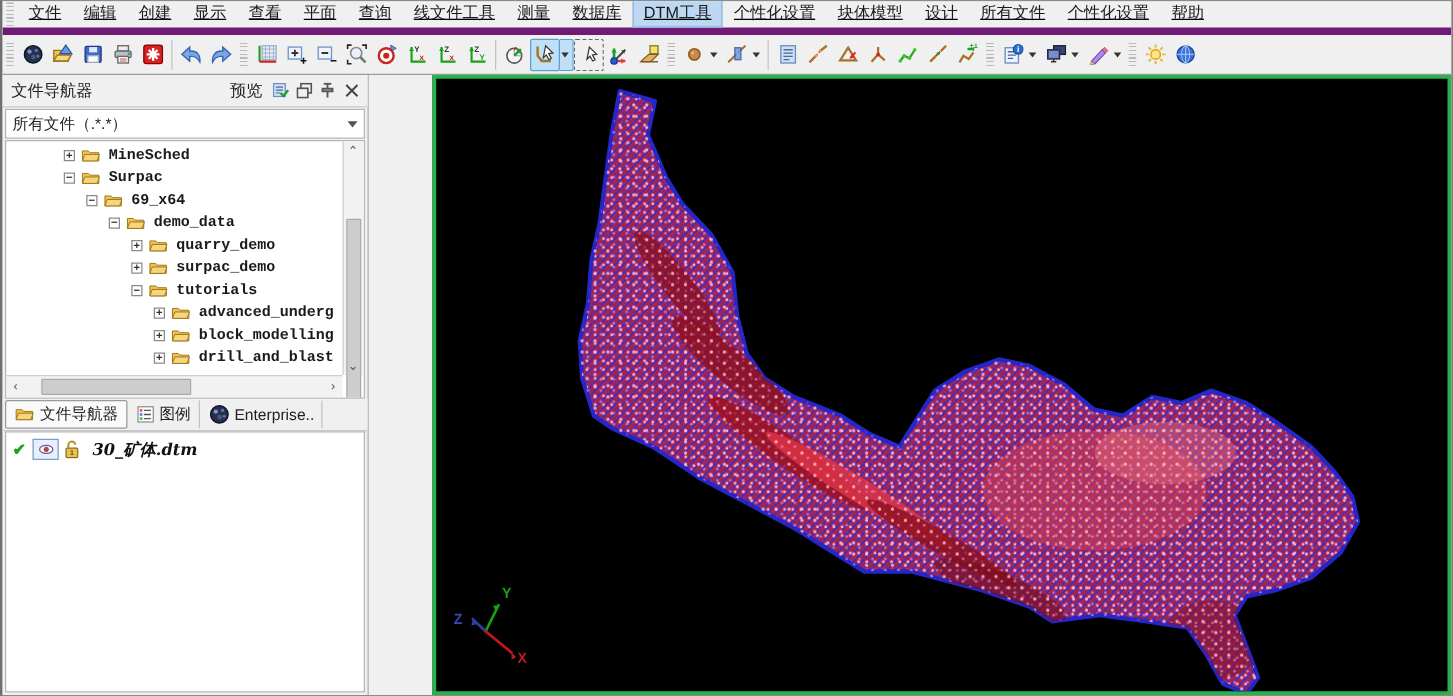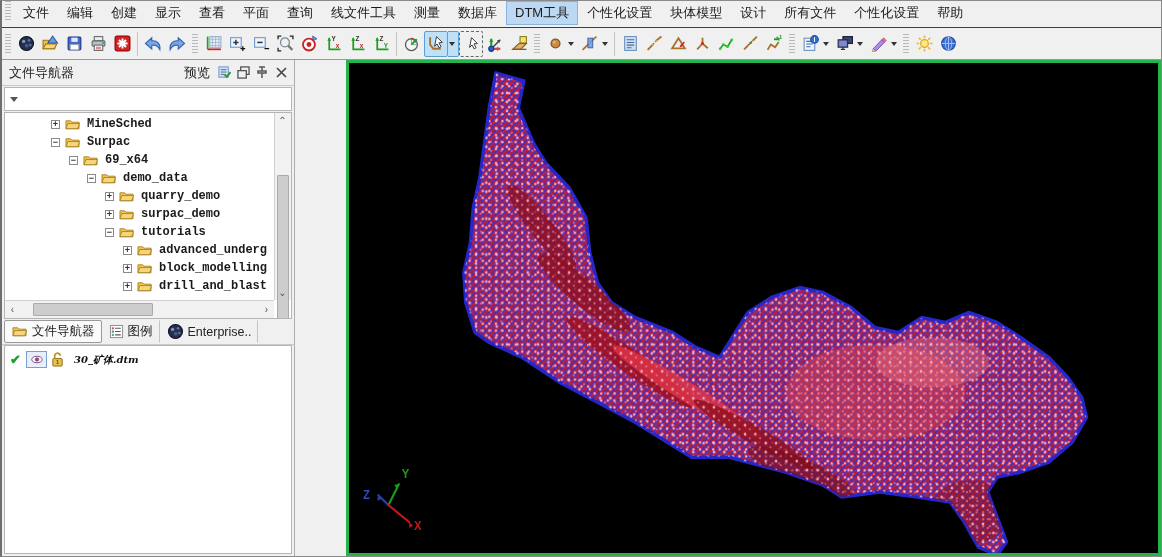--- a/index.html
+++ b/index.html
@@ -1,21 +1,21 @@
 <!DOCTYPE html>
 <html><head>
 <meta charset="utf-8">
 <style>
   * { margin:0; padding:0; box-sizing:border-box; }
   html,body { width:1162px; height:557px; overflow:hidden; }
   body { font-family:"Liberation Sans",sans-serif; background:#f0f0f0; border:1px solid #8a8a8a; border-left:2px solid #6f6f6f; }
   .app { width:100%; height:100%; display:flex; flex-direction:column; }
 
   
-  .menubar { height:27px; display:flex; align-items:flex-start; background:#f0f0f0; border-bottom:1px solid #701a75; }
+  .menubar { height:27px; display:flex; align-items:flex-end; background:#f0f0f0; border-bottom:6px solid #701a75;text-decoration:underline; }
   .grip { width:6px; height:20px; margin:0 3px; background:repeating-linear-gradient(to bottom,#b9b9b9 0 1px,transparent 1px 3px); flex:0 0 auto; }
   .menu-item { padding:3px 9px; font-size:13px; color:#1a1a1a; cursor:default; white-space:nowrap; }
   .menu-item.hl { background:#bcd8f2; border:1px solid #8ab4dd; padding:2px 8px; }
 
   
   .toolbar { height:32px; display:flex; align-items:center; background:#f0f0f0; border-bottom:1px solid #9a9a9a; overflow:hidden; }
   .vsep { width:1px; height:24px; background:#c3c3c3; margin:0 3px; flex:0 0 auto; }
   .tbtn { width:24px; height:26px; display:flex; align-items:center; justify-content:center; border:1px solid transparent; border-radius:2px; flex:0 0 auto; }
   .tbtn.active { background:#bfe0f7; border-color:#5a9fd4; }
   .tbtn.dashed { border:1px dashed #666; }
@@ -49,21 +49,21 @@
 
   .panel-tabs { height:26px; display:flex; align-items:center; background:#f0f0f0; padding:1px 2px; border-bottom:1px solid #c9c9c9; }
   .ptab { display:flex; align-items:center; gap:4px; font-size:12.5px; color:#222; padding:2px 6px; border:1px solid transparent; border-right:1px solid #c3c3c3; white-space:nowrap; }
   .ptab.active { background:#fafafa; border:1px solid #9a9a9a; border-radius:2px; }
 
   .layers-list { flex:1; background:#fff; border:1px solid #b5b5b5; margin:0 2px 2px 2px; padding-top:2px; overflow:hidden; }
   .lrow { height:23px; display:flex; align-items:center; gap:3px; padding-left:3px; }
   .lcheck { width:15px; text-align:center; color:#1d9e28; font-weight:bold; font-size:13px; }
   .eyebox { width:21px; height:17px; border:1px solid #7aa0c8; background:#e8effa; display:flex; align-items:center; justify-content:center; }
   .lname { font-family:"Liberation Mono","DejaVu Sans Mono",monospace; font-size:12px; font-weight:bold; color:#111; margin-left:6px; }
-  .lname.serif-italic { font-family:"DejaVu Serif","Liberation Serif",serif; font-style:italic; font-size:10px; }
+  .lname.serif-italic { font-family:"DejaVu Serif","Liberation Serif",serif; font-style:italic; font-size:13px; }
 
   
   .viewport { flex:1; position:relative; margin-left:3px; background:#000; border:3px solid #25b34b; min-width:0; }
   .viewport svg { display:block; width:100%; height:100%; }
 </style>
 </head>
 <body>
 
 <div class="app">
 
@@ -482,20 +482,21 @@
             </svg>
         </span>
         <span class="hicon">
           <svg width="11" height="11" viewBox="0 0 11 11">
               <path d="M1,1 L10,10 M10,1 L1,10" stroke="#444" stroke-width="1.6"></path>
             </svg>
         </span>
       </div>
 
       <div class="filter-row">
+        <span class="filter-val">所有文件（.*.*）</span>
         <span class="chev"></span>
       </div>
 
       <div class="tree-wrap">
         <div class="tree" id="tree">
             <div class="trow" style="padding-left: 46px;">
               <span class="expander">+</span>
               <span class="ticon"><svg width="17" height="15" viewBox="0 0 16 16">
                   <path d="M1,12.5 L1,4 L6,4 L7.5,5.5 L15,5.5 L15,12.5 Z" fill="#f2c14e" stroke="#9a7410" stroke-width="0.8"></path>
                   <path d="M1,12.5 L3,7 L15.5,7 L13.5,12.5 Z" fill="#f7d57f" stroke="#9a7410" stroke-width="0.8"></path>

